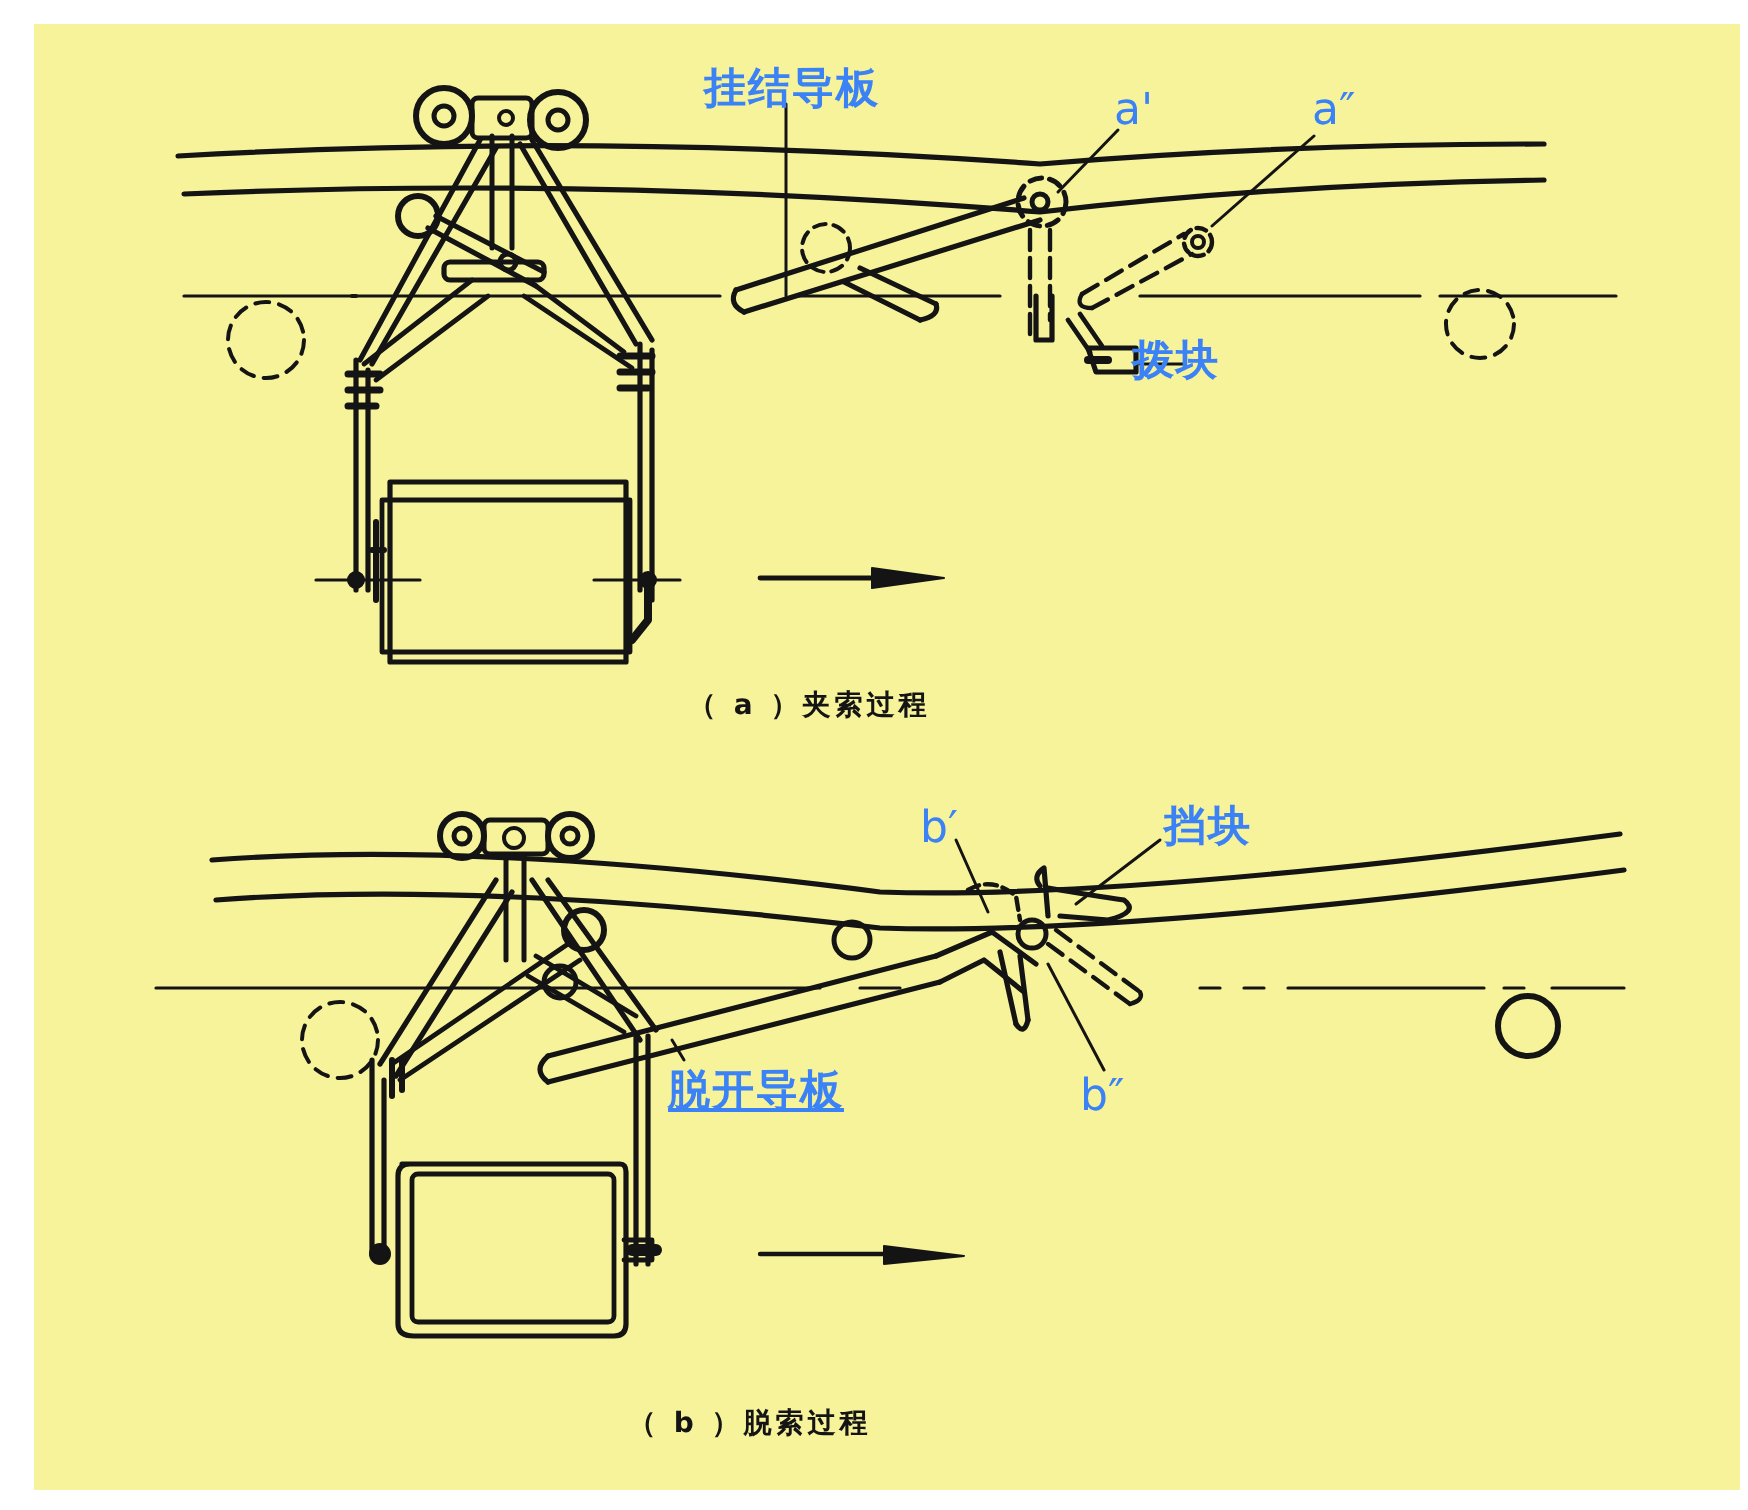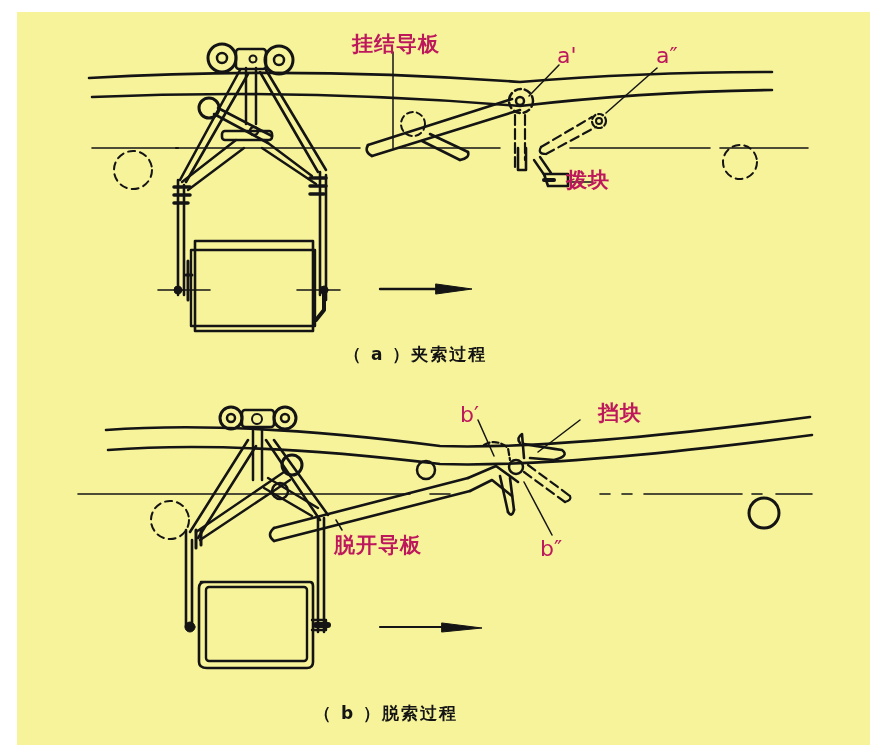--- a/index.html
+++ b/index.html
@@ -1,22 +1,22 @@
 <!DOCTYPE html>
 <html><head>
   <meta charset="utf-8">
   <style>
     html, body { margin: 0; padding: 0; background: #ffffff; }
     body { width: 874px; height: 755px; position: relative; overflow: hidden; font-family: "DejaVu Sans", sans-serif; }
     #paper { position: absolute; left: 17px; top: 12px; width: 853px; height: 733px; background: #f7f39a; }
     svg#dia { position: absolute; left: 0; top: 0; }
-    .lbl { position: absolute; color: #be185d; font-family: "DejaVu Sans", sans-serif; white-space: nowrap; line-height: 1; }
+    .lbl { position: absolute; color: #3b82f6; font-family: "DejaVu Sans", sans-serif; white-space: nowrap; line-height: 1; }
     .lbl-cn { font-size: 21px; font-weight: bold; letter-spacing: 1px; }
     .lbl-sym { font-size: 22px; font-family: "DejaVu Sans", sans-serif; }
-    .caption { position: absolute; font-size: 17px; font-weight: bold; color: #141414; letter-spacing: 2px; white-space: nowrap; line-height: 1; }
+    .caption { position: absolute; font-size: 14px; font-weight: bold; color: #141414; letter-spacing: 2px; white-space: nowrap; line-height: 1; }
   </style>
 </head>
 <body>
 
 <div id="paper"></div>
 
 <svg id="dia" width="874" height="755" viewBox="0 0 874 755" fill="none" stroke="#141414" stroke-linecap="round" stroke-linejoin="round">
 
   <g>
 
@@ -170,16 +170,16 @@
   </g>
 </svg>
 
 <div class="lbl lbl-cn" style="left:352px; top:34px;">挂结导板</div>
 <div class="lbl lbl-sym" style="left:557px; top:45px;">a'</div>
 <div class="lbl lbl-sym" style="left:656px; top:45px;">a″</div>
 <div class="lbl lbl-cn" style="left:566px; top:170px;">拨块</div>
 <div class="caption" style="left:344px; top:346px;">（ a ）夹索过程</div>
 
 <div class="lbl lbl-sym" style="left:460px; top:404px;">b′</div>
-<div class="lbl lbl-cn" style="left:582px; top:403px;margin-left:16px;">挡块</div>
-<div class="lbl lbl-cn" style="left:334px; top:535px;">脱开导板</div>
+<div class="lbl lbl-cn" style="left:582px; top:403px;">挡块</div>
+<div class="lbl lbl-cn" style="left:334px; top:535px;text-decoration:underline;">脱开导板</div>
 <div class="lbl lbl-sym" style="left:540px; top:538px;">b″</div>
 <div class="caption" style="left:314px; top:705px;">（ b ）脱索过程</div>
 
 </body></html>

